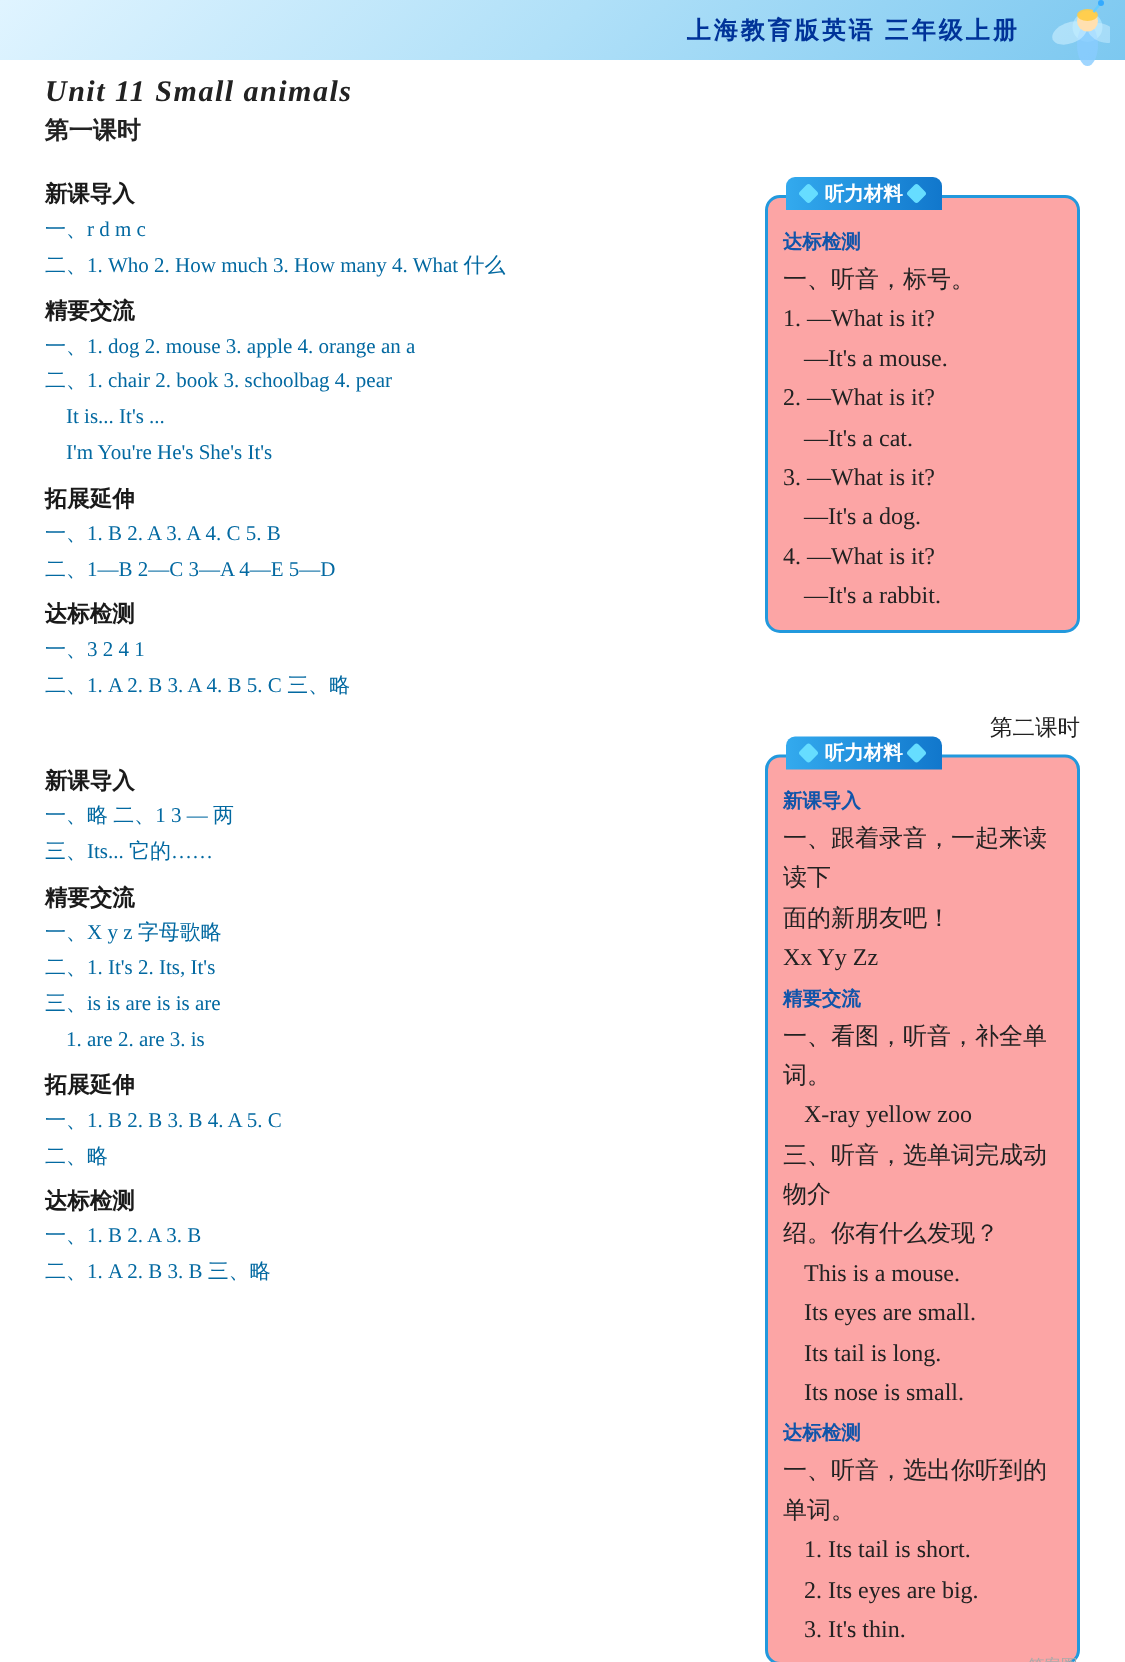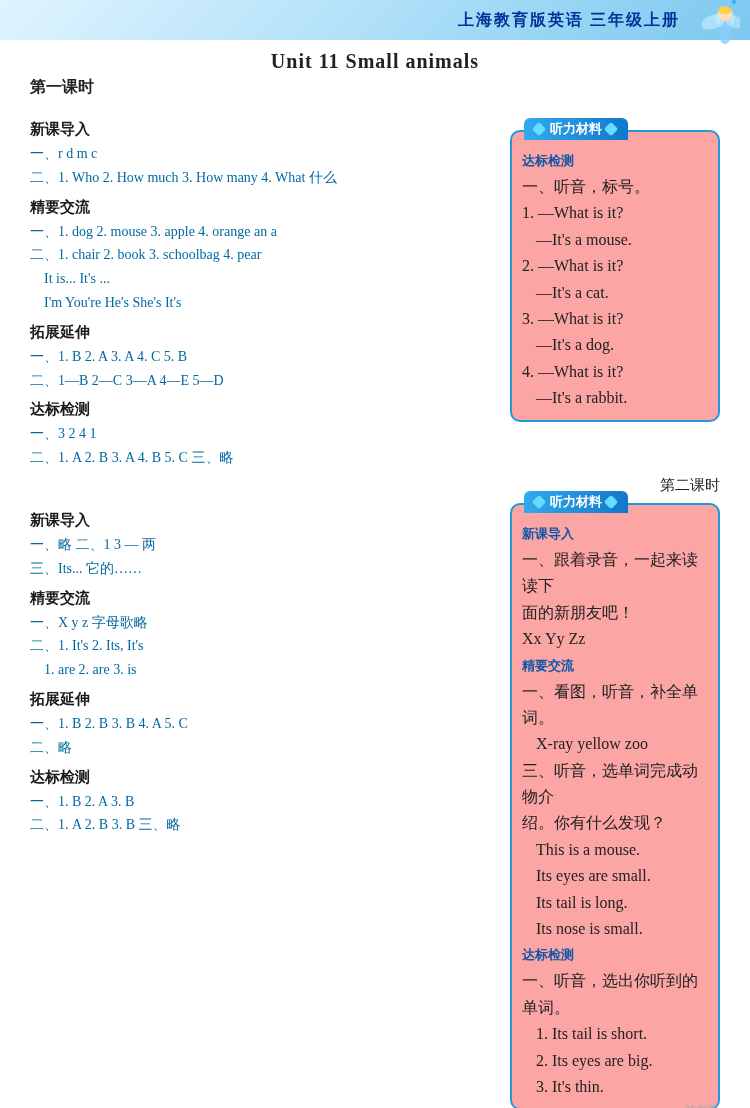--- a/index.html
+++ b/index.html
@@ -31,27 +31,27 @@
       position: absolute;
       right: 10px;
       top: 0;
       width: 55px;
       height: 58px;
     }
     .main-content {
       padding: 10px 30px 10px 30px;
     }
     .unit-title {
-      text-align: center;
       font-size: 20px;
       font-weight: bold;
       color: #222;
       margin-bottom: 4px;
       font-family: "Times New Roman", serif;
       letter-spacing: 1px;
+      font-style: italic;
     }
     .lesson-title {
       text-align: left;
       font-size: 16px;
       color: #222;
       margin-bottom: 14px;
       font-weight: bold;
     }
     .section-header {
       font-size: 15px;
@@ -246,20 +246,21 @@
   <div class="two-col">
     <div class="left-col">
 
       <div class="section-header">新课导入</div>
       <div class="content-line">一、略  二、1  3  —  两</div>
       <div class="content-line">三、Its...  它的……</div>
 
       <div class="section-header">精要交流</div>
       <div class="content-line">一、X  y  z  字母歌略</div>
       <div class="content-line">二、1. It's  2. Its, It's</div>
+      <div class="content-line">三、is  is  are  is  is  are</div>
       <div class="content-line indent1">    1. are  2. are  3. is</div>
 
       <div class="section-header">拓展延伸</div>
       <div class="content-line">一、1. B  2. B  3. B  4. A  5. C</div>
       <div class="content-line">二、略</div>
 
       <div class="section-header">达标检测</div>
       <div class="content-line">一、1. B  2. A  3. B</div>
       <div class="content-line">二、1. A  2. B  3. B   三、略</div>
 

